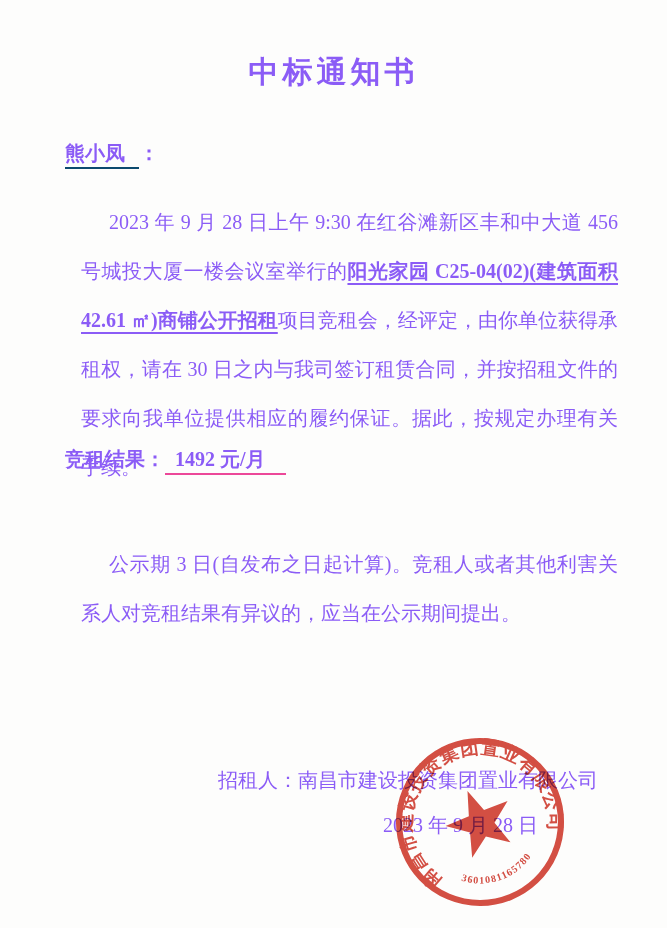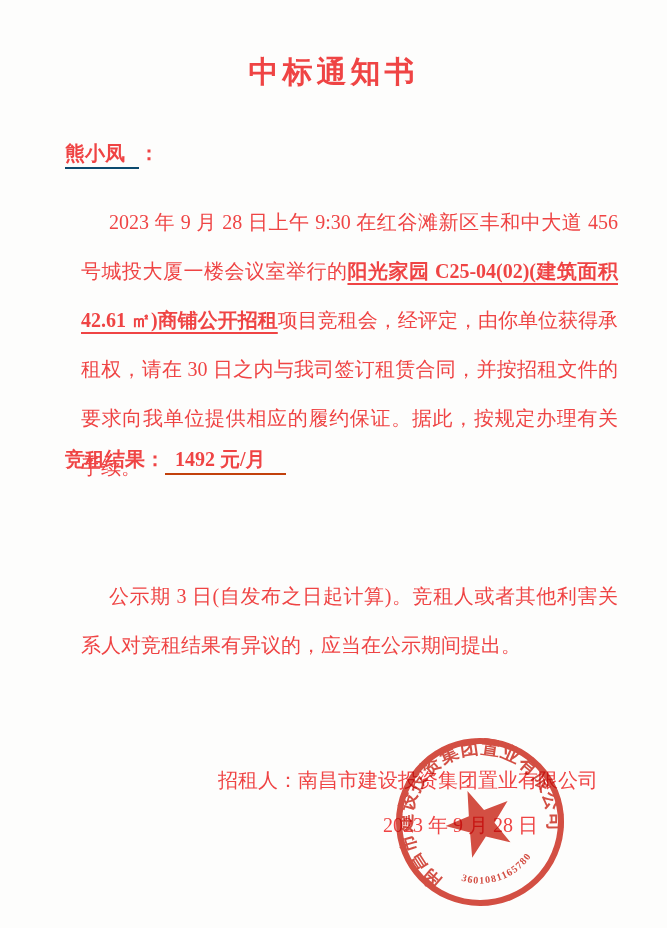--- a/index.html
+++ b/index.html
@@ -7,21 +7,21 @@
     padding: 0;
     background: #ffffff;
   }
   .page {
     position: relative;
     width: 667px;
     height: 928px;
     background: #fdfdfc;
     overflow: hidden;
     font-family: "Liberation Serif", "DejaVu Serif", serif;
-    color: #ef4444;
+    color: #8b5cf6;
   }
   .doc-title {
     position: absolute;
     top: 52px;
     left: 0;
     width: 667px;
     text-align: center;
     font-size: 30px;
     font-weight: 700;
     letter-spacing: 4px;
@@ -42,36 +42,36 @@
     position: absolute;
     left: 65px;
     width: 537px;
     margin: 16px;
     font-size: 20px;
     line-height: 49px;
     text-align: justify;
     text-indent: 28px;
   }
   .para-1 { top: 182px; }
-  .para-2 { top: 556px; }
+  .para-2 { top: 524px; }
   .highlight {
     font-weight: 700;
     text-decoration: underline;
     text-decoration-thickness: 2px;
     text-underline-offset: 5px;
   }
   .result-line {
     position: absolute;
     top: 446px;
     left: 65px;
     font-size: 20px;
     font-weight: 700;
   }
   .result-value {
-    border-bottom: 2px solid #c2410c;
+    border-bottom: 2px solid #ec4899;
     padding: 0 20px 3px 10px;
   }
   .supervisor-line, .phone-line {
     position: absolute;
     left: 93px;
     margin: 0;
     font-size: 20px;
   }
   .supervisor-line { top: 605px; }
   .phone-line { top: 644px; }

